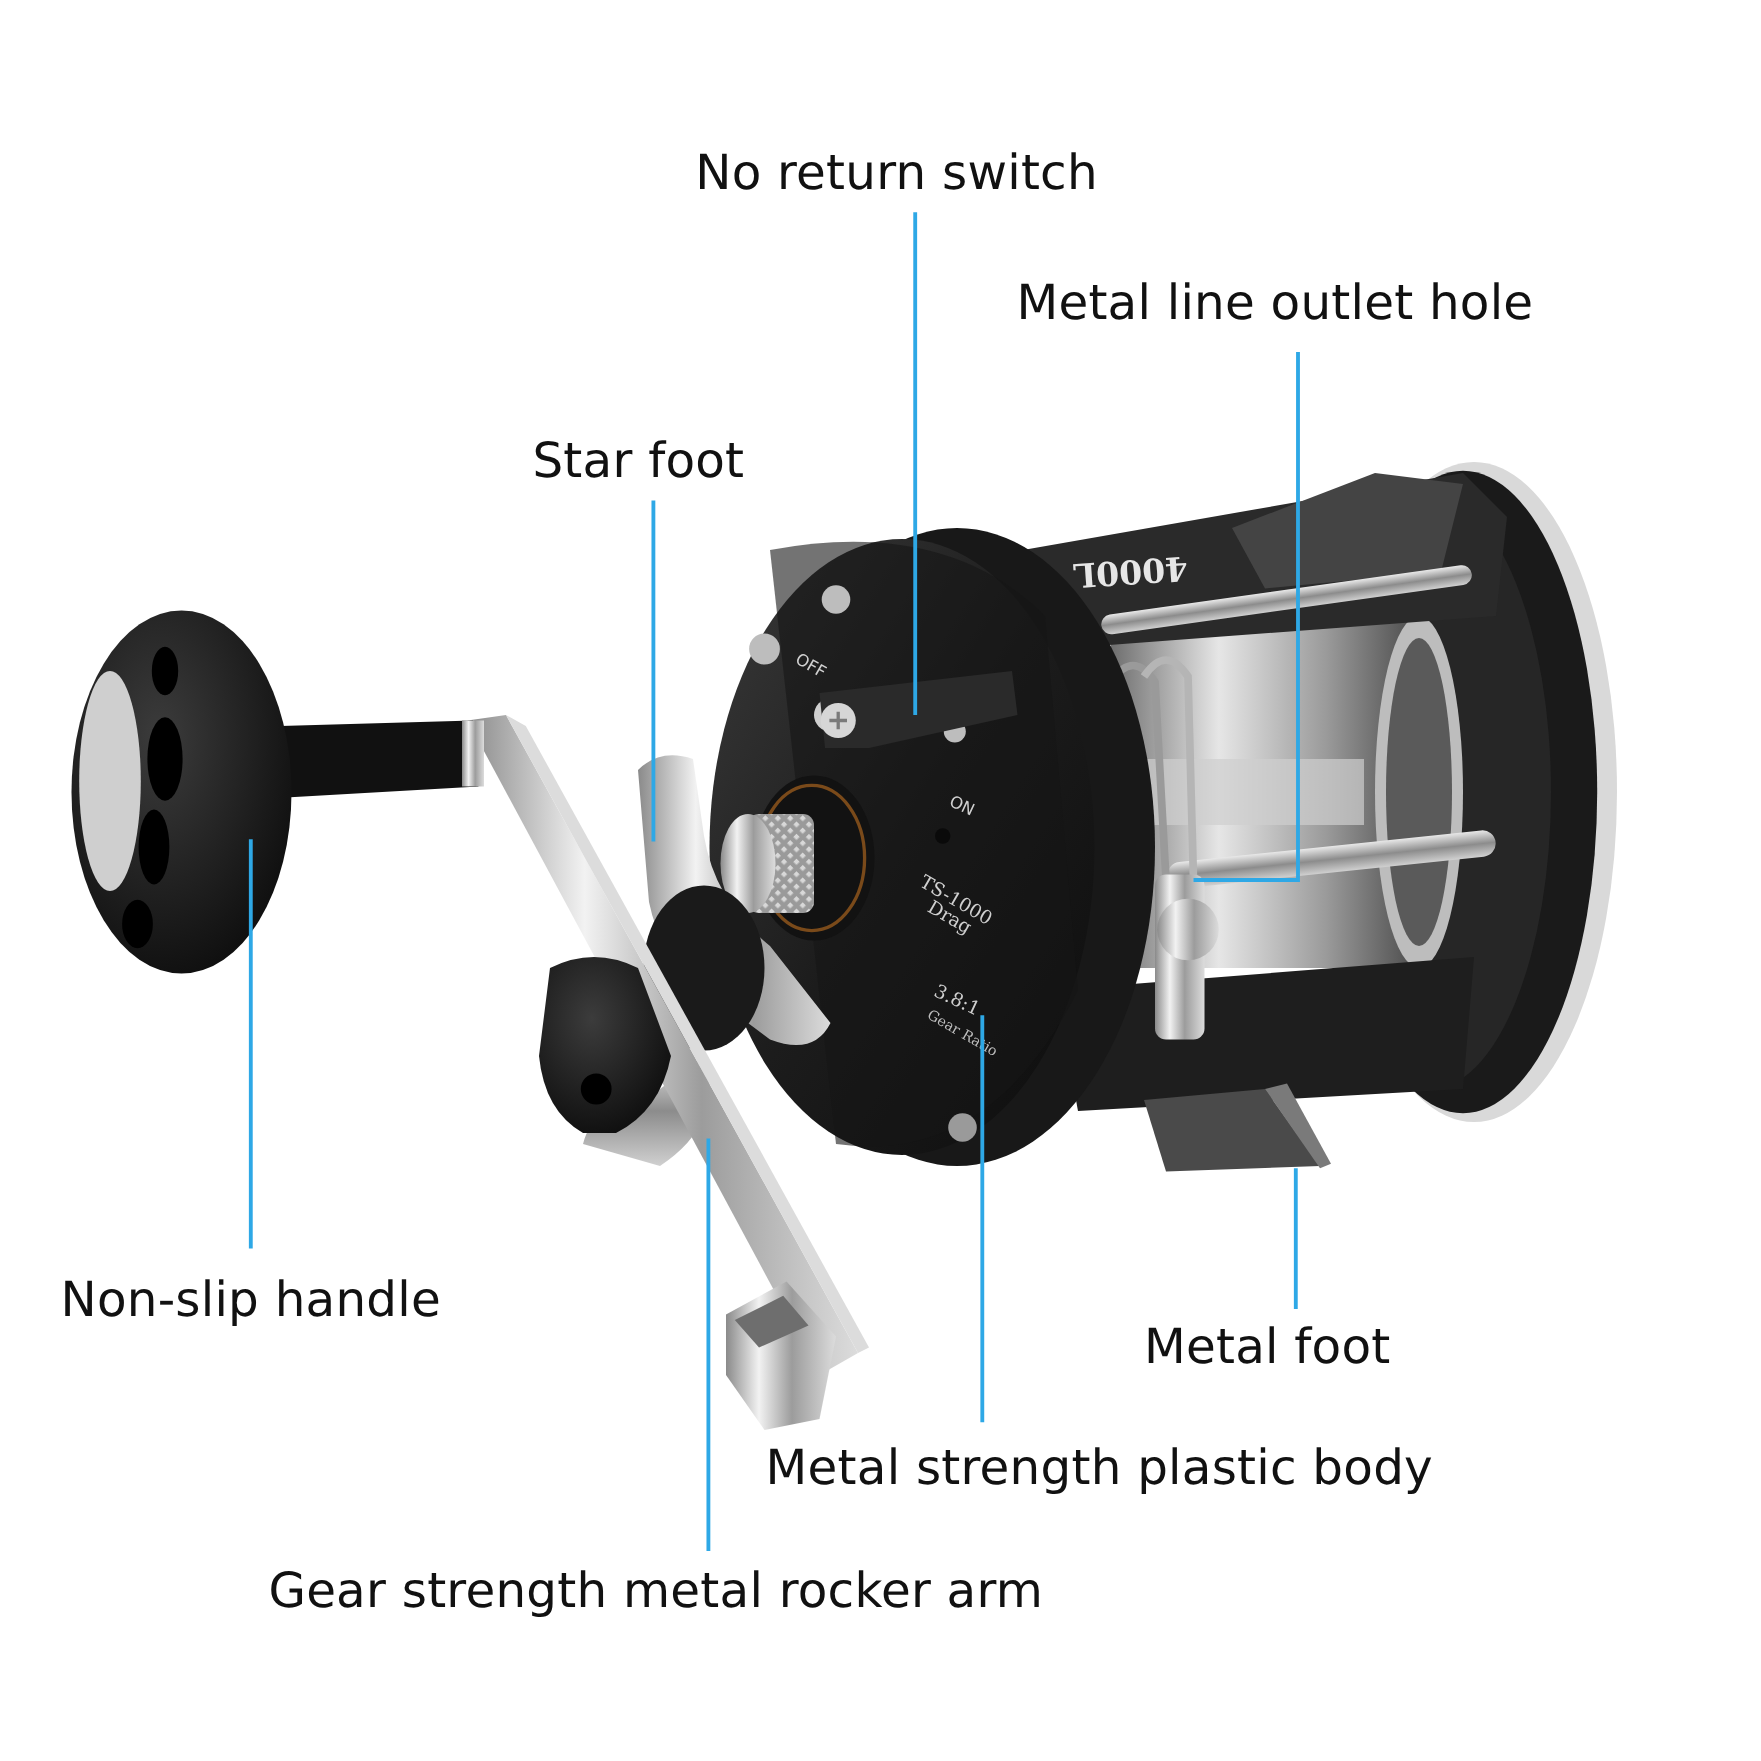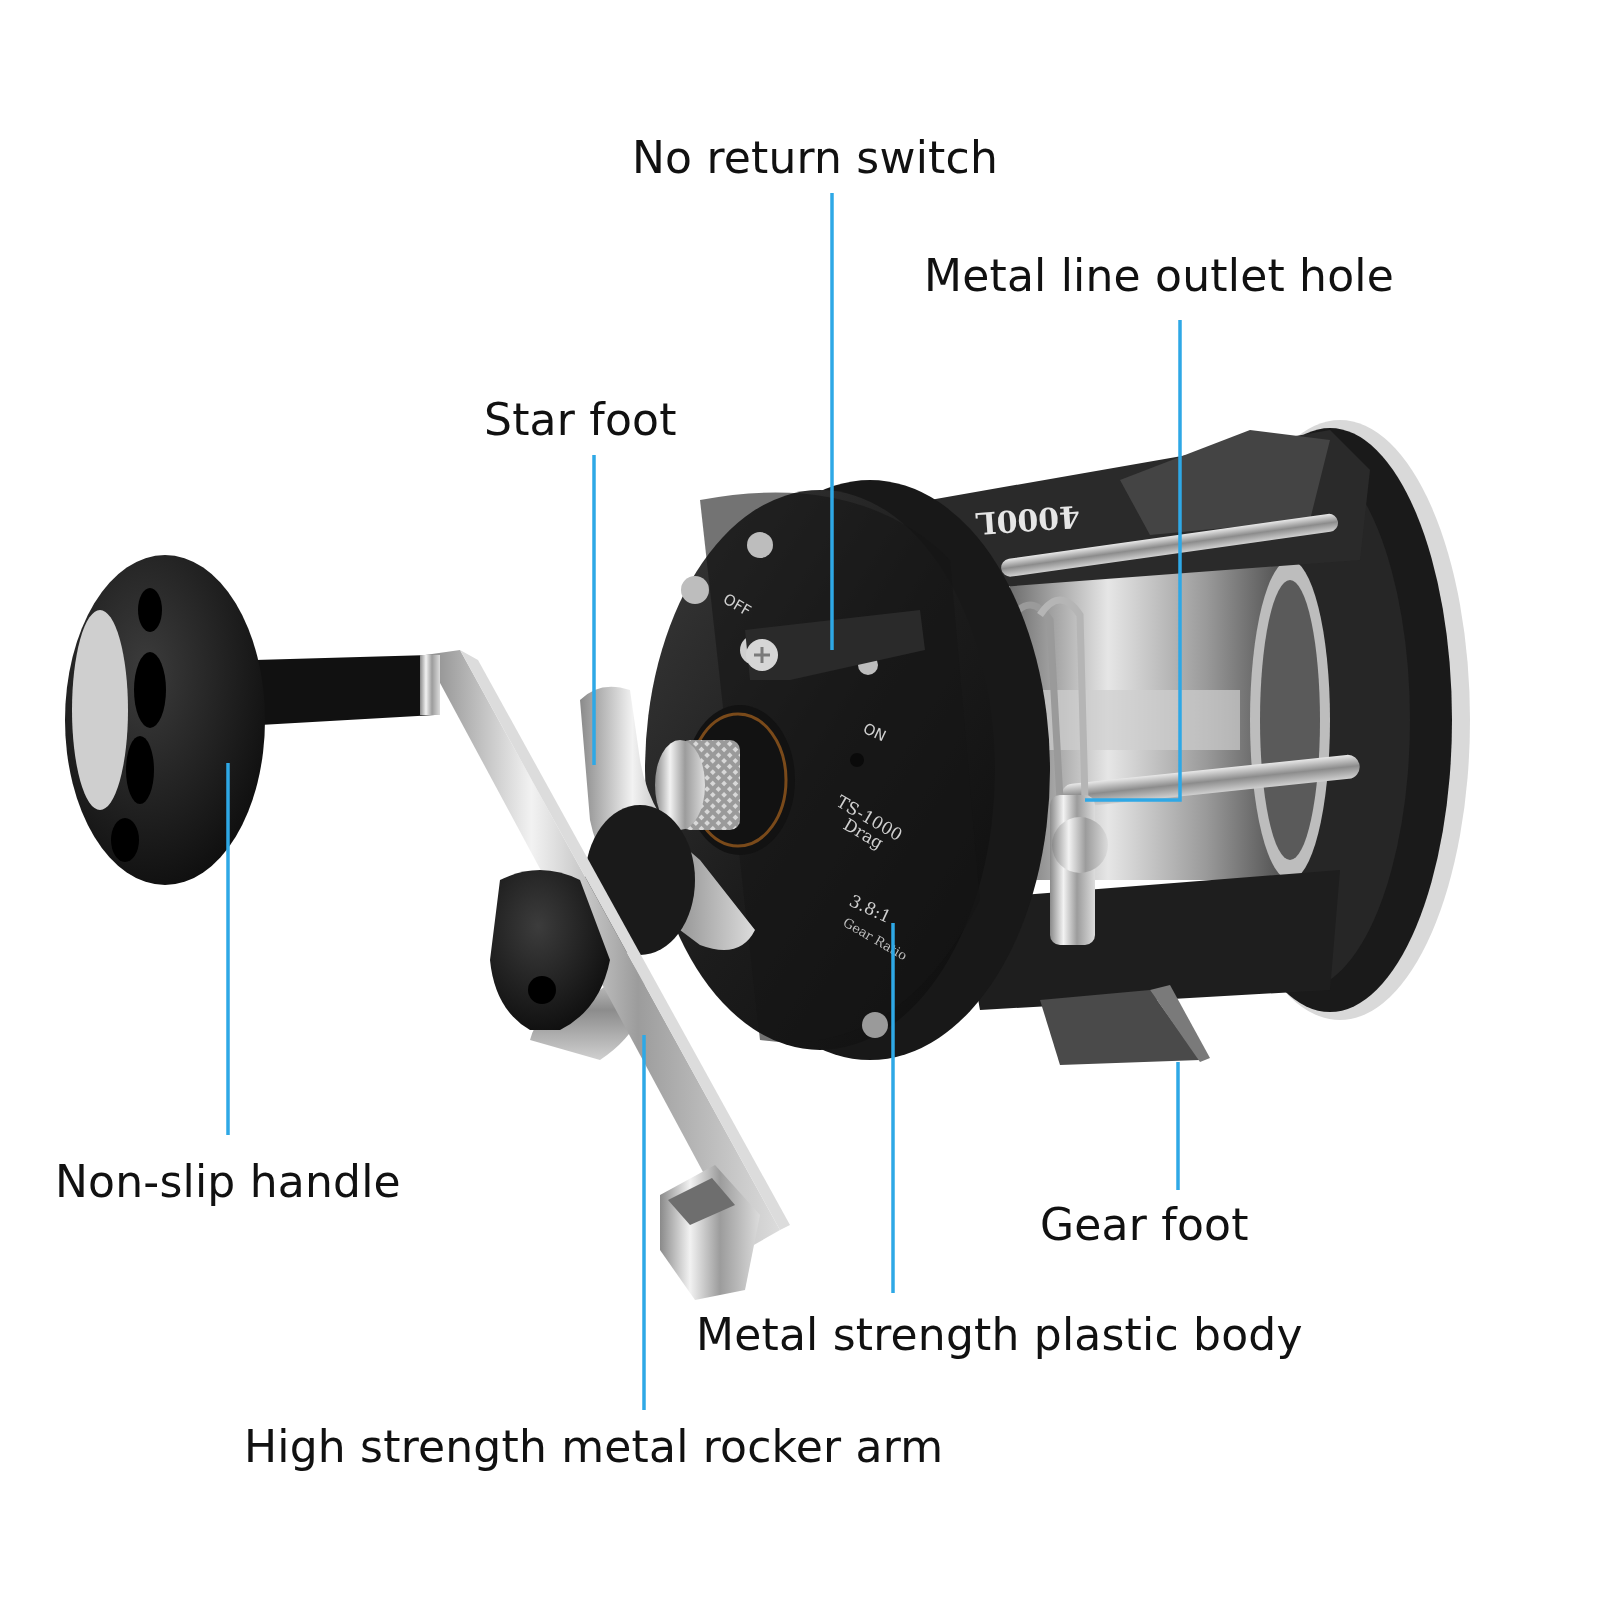--- a/index.html
+++ b/index.html
@@ -159,16 +159,16 @@
         <polyline points="1178,1062 1178,1190" fill="none" stroke="#2ea8e6" stroke-width="3.5"></polyline>
         <polyline points="893,923 893,1293" fill="none" stroke="#2ea8e6" stroke-width="3.5"></polyline>
         <polyline points="644,1035 644,1410" fill="none" stroke="#2ea8e6" stroke-width="3.5"></polyline>
       </g>
   </svg>
 
   <div class="callout-label" style="left:632px;top:136px;">No return switch</div>
   <div class="callout-label" style="left:924px;top:254px;text-align:right;">Metal line outlet hole</div>
   <div class="callout-label" style="left:484px;top:398px;">Star foot</div>
   <div class="callout-label" style="left:55px;top:1160px;text-align:center;">Non-slip handle</div>
-  <div class="callout-label" style="left:1040px;top:1203px;">Gear foot</div>
+  <div class="callout-label" style="left:1040px;top:1203px;">Metal foot</div>
   <div class="callout-label" style="left:696px;top:1313px;">Metal strength plastic body</div>
-  <div class="callout-label" style="left:244px;top:1425px;">High strength metal rocker arm</div>
+  <div class="callout-label" style="left:244px;top:1425px;">Gear strength metal rocker arm</div>
 </div>
 
 </body></html>

